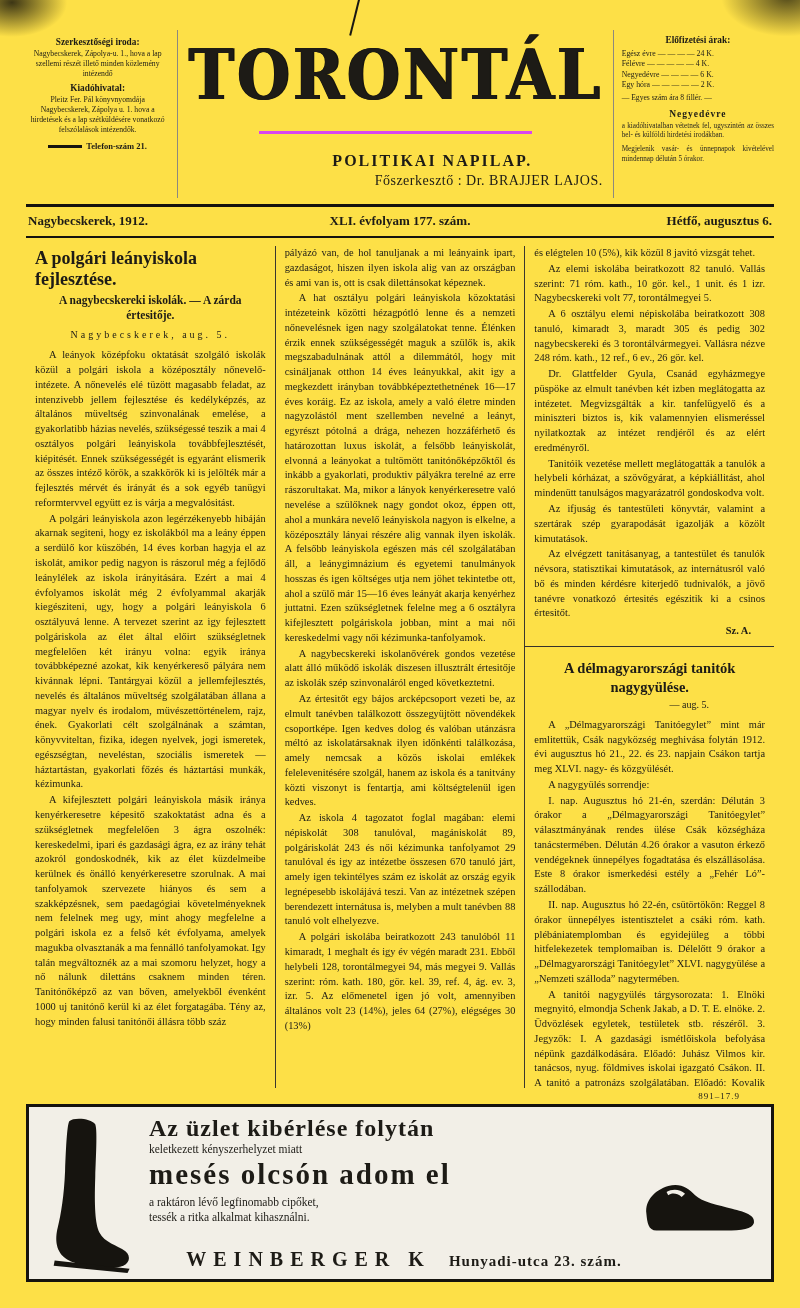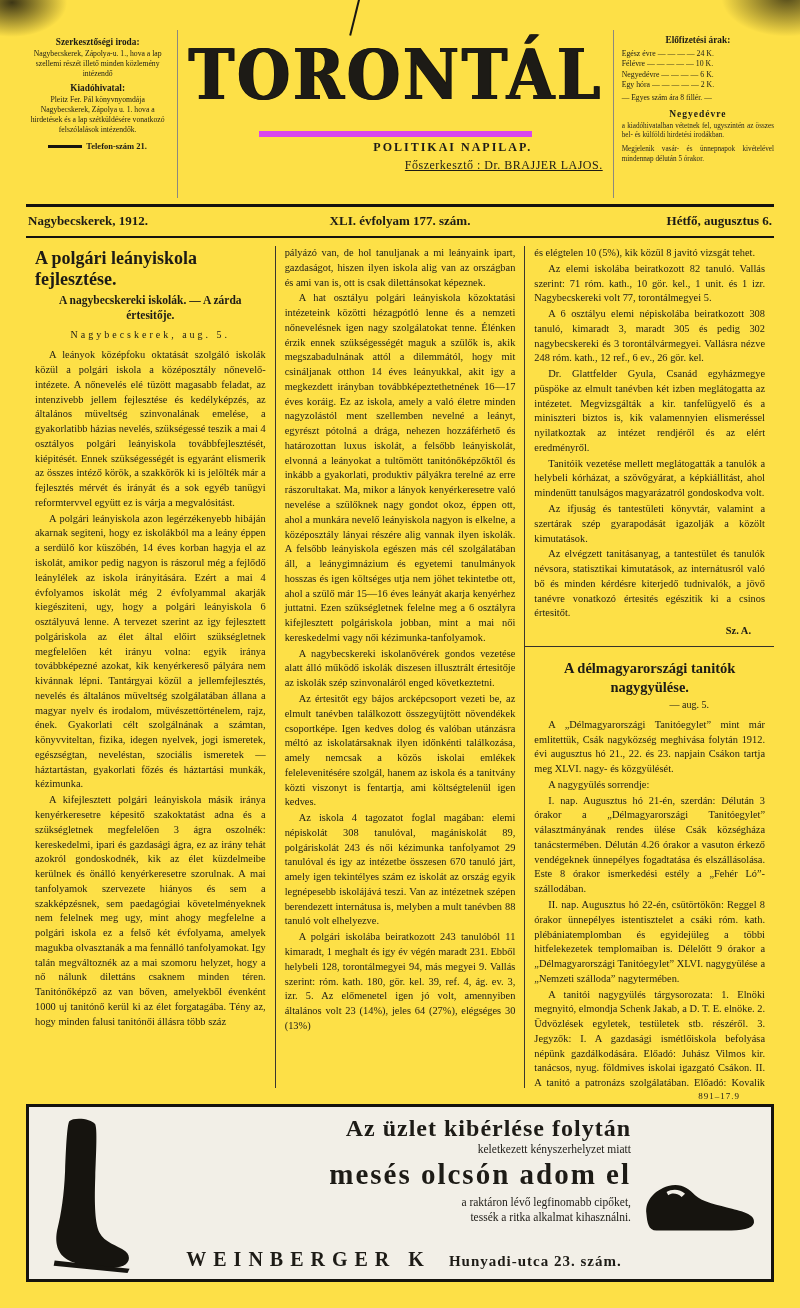--- a/index.html
+++ b/index.html
@@ -38,23 +38,23 @@
   .phone-bar{display:inline-block;width:34px;height:3px;background:#17150f;}
 
   .head-center{flex:1;box-sizing:border-box;padding:0 10px;text-align:right;}
   .paper-title{
     font-family:"DejaVu Serif", serif;font-weight:bold;
     font-size:61px;line-height:1;letter-spacing:3px;margin-top:10px;
     transform:scaleY(1.14);transform-origin:top center;
     text-shadow:1.4px 0 0 #17150f, -0.5px 0 0 #17150f;
     white-space:nowrap;
   }
-  .paper-subtitle{border-top:6px solid #d946ef;width:66%;margin:30px auto 3px;padding-top:3px;
-    font-weight:bold;font-size:12px;letter-spacing:2px;}
-  .paper-editor{font-size:12px;letter-spacing:.5px;text-decoration:underline;}
+  .paper-subtitle{border-top:3px solid #d946ef;width:66%;margin:30px auto 3px;padding-top:18px;
+    font-weight:bold;font-size:16px;letter-spacing:2px;}
+  .paper-editor{font-size:14px;letter-spacing:.5px;}
 
   .price-head{font-weight:bold;font-size:9.3px;text-align:center;margin-bottom:2px;}
   .price-line{white-space:nowrap;font-size:7.8px;}
   .price-single{font-size:7.6px;margin:2px 0 5px;}
   .ads-title{font-weight:bold;font-size:9.5px;text-align:center;margin:3px 0 1px;letter-spacing:1px;}
   .ads-text,.publish-text{font-size:7.2px;text-align:justify;margin-bottom:4px;color:#2a2720;}
 
   
   .rule{background:#15130e;}
   .rule.r1{height:3px;margin-top:6px;}
@@ -78,21 +78,21 @@
   .a2-title{font-weight:bold;font-size:14.5px;text-align:center;margin:12px 10px 2px;line-height:1.3;}
   .a2-dateline{text-align:right;padding-right:56px;font-size:10px;margin:2px 0 8px;}
 
   
   .ad-wrap{position:relative;margin-top:16px;}
   .ad-ref{position:absolute;right:34px;top:-13px;font-size:9px;letter-spacing:1px;color:#23201a;}
   .ad-box{border:3px solid #15130e;height:178px;box-sizing:border-box;background:#f2efe7;
     position:relative;display:flex;align-items:stretch;}
   .ad-left-art{width:120px;display:flex;align-items:center;justify-content:center;padding-top:4px;}
   .ad-right-art{width:140px;display:flex;align-items:flex-end;justify-content:center;padding-bottom:42px;}
-  .ad-center{flex:1;text-align:right;padding-top:8px;}
+  .ad-center{flex:1;text-align:left;padding-top:8px;}
   .ad-line1{font-size:24px;font-weight:bold;letter-spacing:1px;}
   .ad-line2{font-size:11.5px;margin-top:1px;}
   .ad-line3{font-size:29px;font-weight:bold;letter-spacing:2px;margin-top:3px;}
   .ad-line45{font-size:11.5px;line-height:1.3;margin-top:4px;}
   .ad-bottom{position:absolute;left:8px;right:0;bottom:8px;text-align:center;white-space:nowrap;}
   .ad-shop{font-size:20px;font-weight:bold;letter-spacing:7px;}
   .ad-address{font-size:15px;font-weight:bold;letter-spacing:1px;margin-left:14px;}
 </style>
 </head>
 <body>
@@ -116,21 +116,21 @@
 
     <div class="head-center">
       <div class="paper-title">TORONTÁL</div>
       <div class="paper-subtitle">POLITIKAI NAPILAP.</div>
       <div class="paper-editor">Főszerkesztő : Dr. BRAJJER LAJOS.</div>
     </div>
 
     <div class="head-right">
       <div class="price-head">Előfizetési árak:</div>
       <div class="price-line">Egész évre  —  —  —  —  24 K.</div>
-      <div class="price-line">Félévre  —  —  —  —  —  10 K.</div>
+      <div class="price-line">Félévre  —  —  —  —  —  4 K.</div>
       <div class="price-line">Negyedévre  —  —  —  —  6 K.</div>
       <div class="price-line">Egy hóra  —  —  —  —  —  2 K.</div>
       <div class="price-single">— Egyes szám ára 8 fillér. —</div>
       <div class="ads-title">Negyedévre</div>
       <div class="ads-text">a kiadóhivatalban vétetnek fel, ugyszintén az összes bel- és külföldi hirdetési irodákban.</div>
       <div class="publish-text">Megjelenik vasár- és ünnepnapok kivételével mindennap délután 5 órakor.</div>
     </div>
   </header>
 
   <div class="rule r1"></div>

